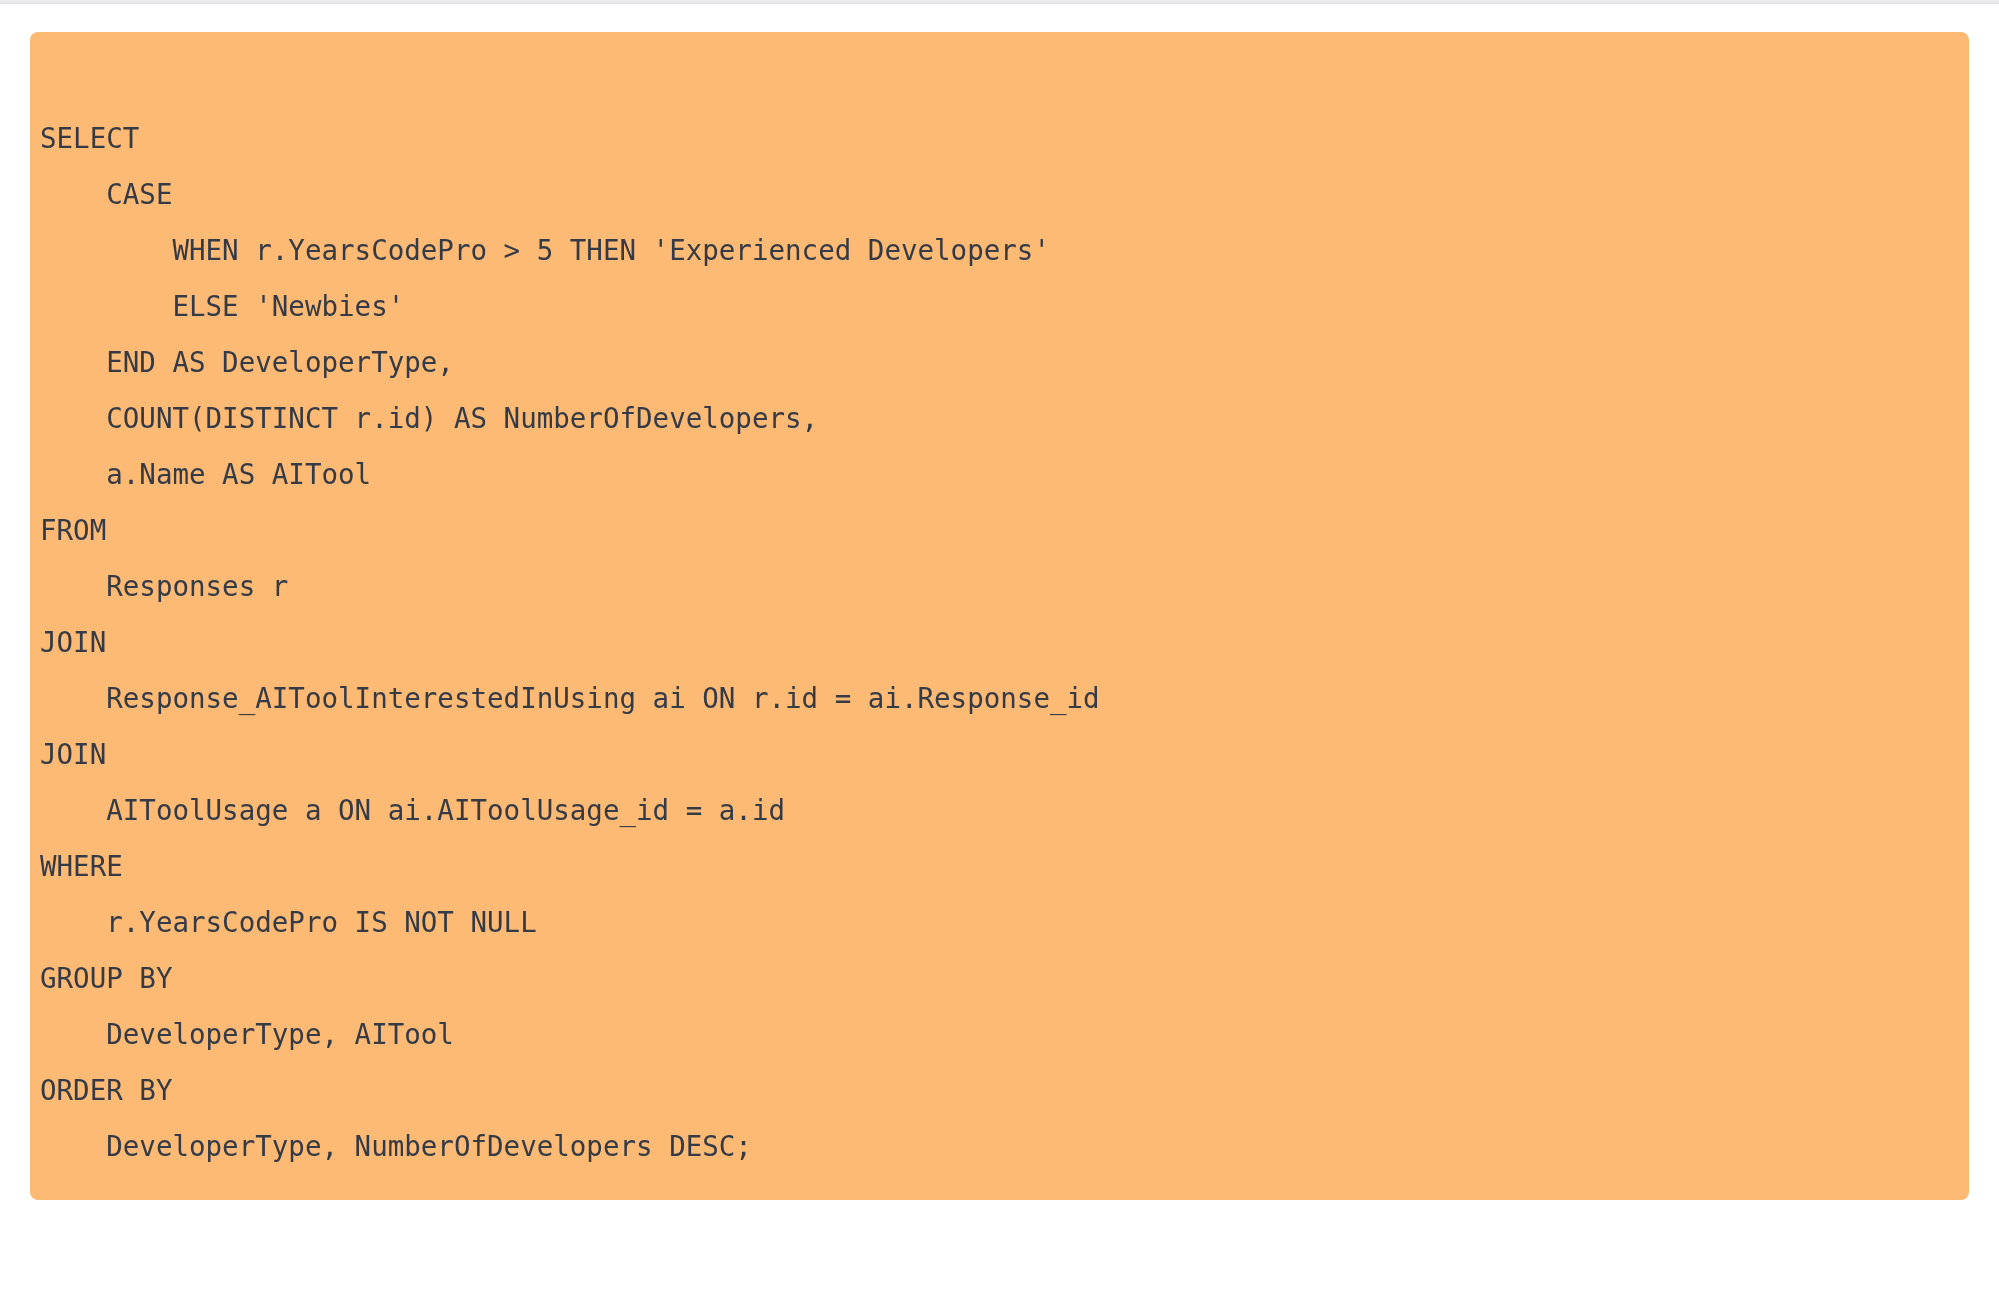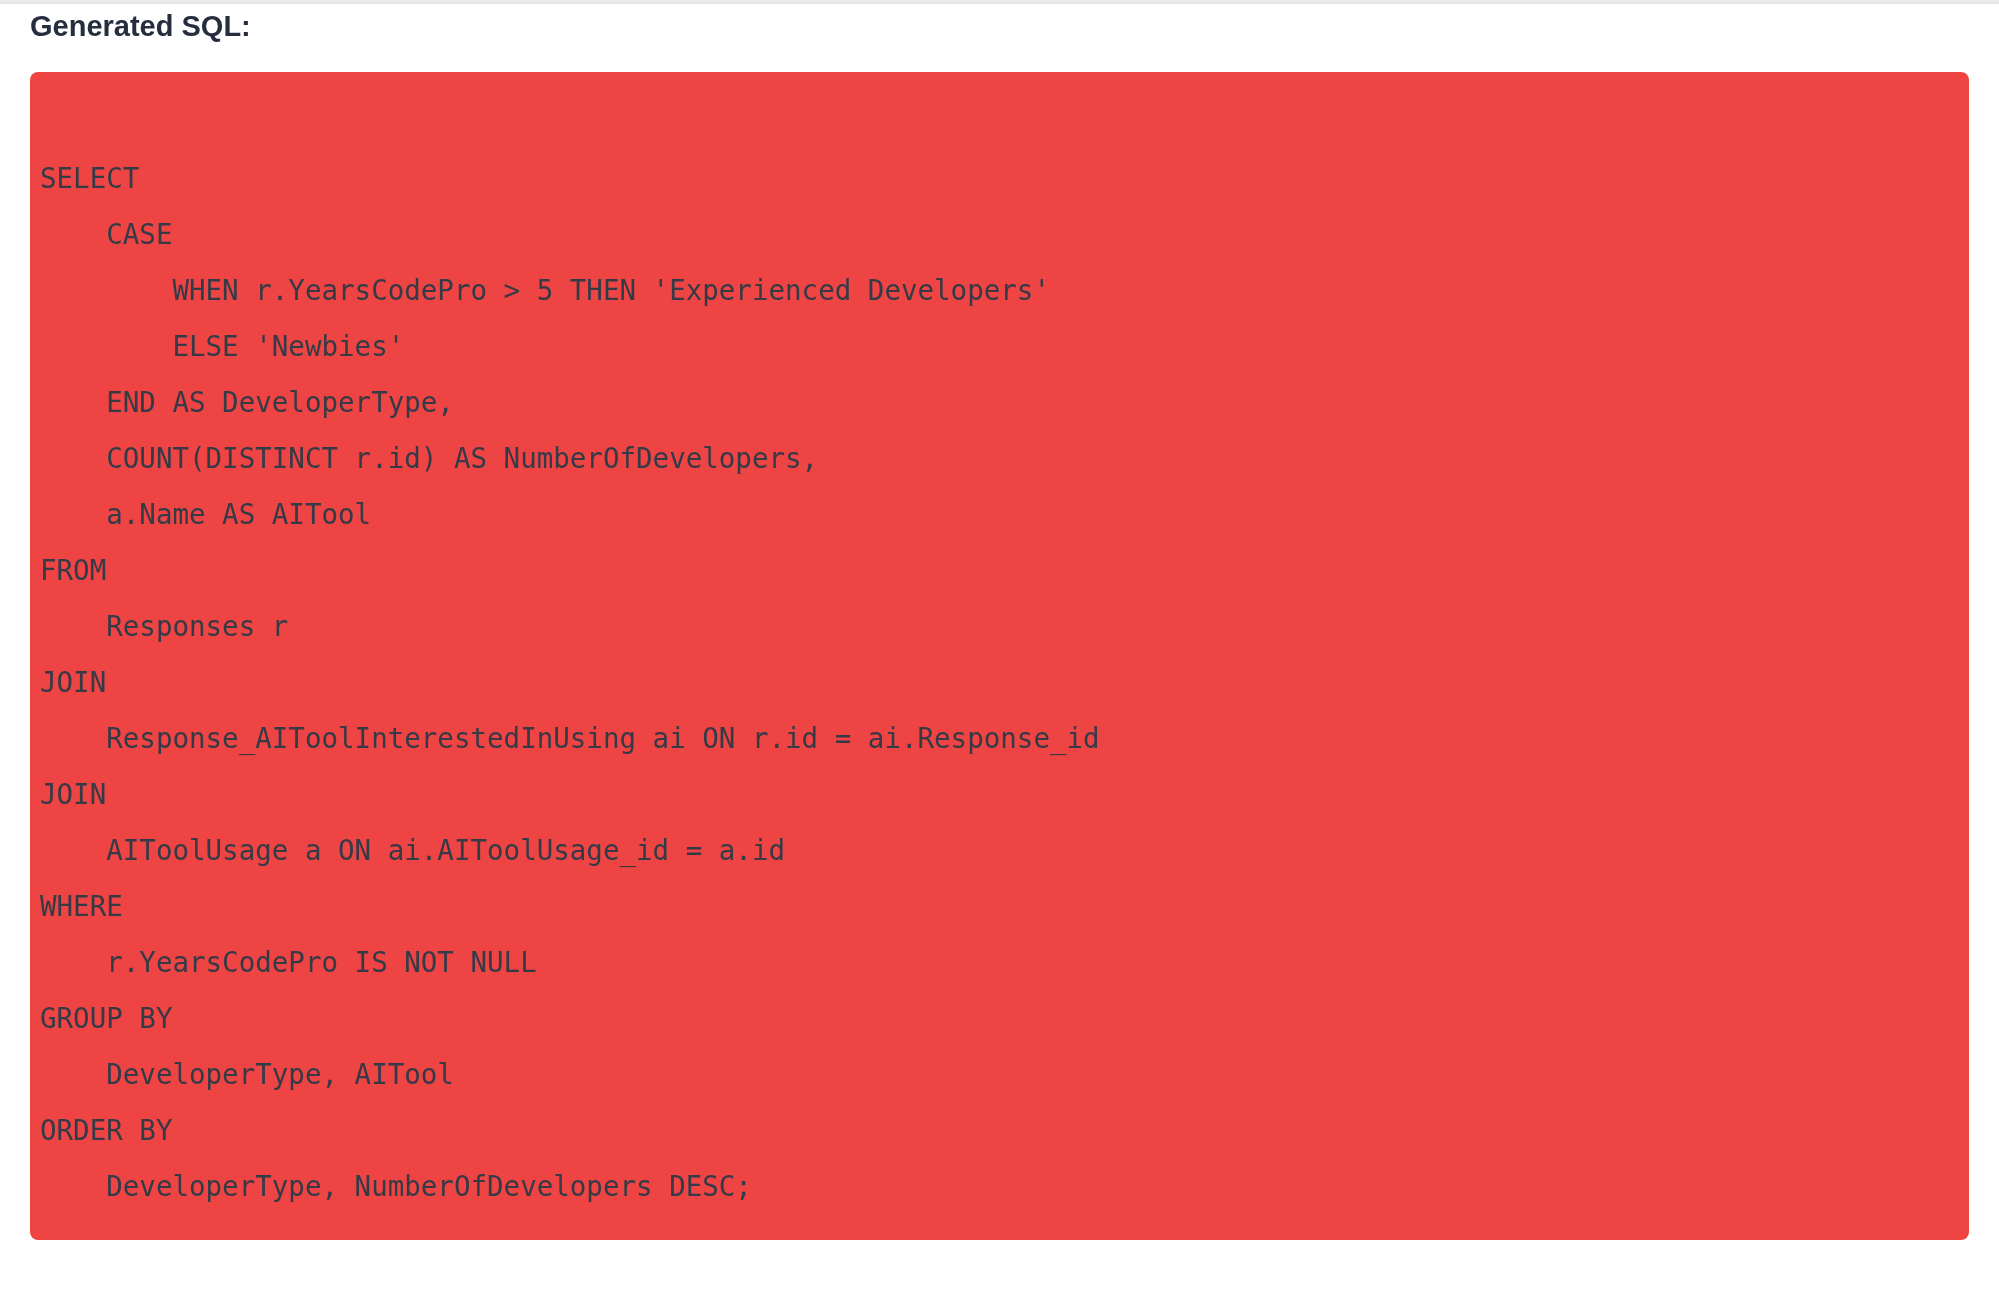--- a/index.html
+++ b/index.html
@@ -25,42 +25,41 @@
     margin: 0;
     padding-top: 4px;
     font-size: 29px;
     line-height: 36px;
     font-weight: bold;
     color: #252d3f;
     letter-spacing: 0;
   }
   .code-block {
     margin-top: 28px;
-    background: #ef4444;
+    background: #fdba74;
     border-radius: 8px;
     overflow: hidden;
   }
   .code-block pre {
     margin: 0;
     padding: 22px 12px 26px 10px;
     font-family: "DejaVu Sans Mono", monospace;
     font-size: 27.5px;
     line-height: 56px;
     color: #343a46;
     white-space: pre;
     overflow-x: auto;
   }
 </style>
 </head>
 <body>
 
 <div class="top-divider"></div>
 
 <main class="container">
-  <h3 class="heading">Generated SQL:</h3>
 
   <div class="code-block">
     <pre><code>
 SELECT
     CASE
         WHEN r.YearsCodePro &gt; 5 THEN 'Experienced Developers'
         ELSE 'Newbies'
     END AS DeveloperType,
     COUNT(DISTINCT r.id) AS NumberOfDevelopers,
     a.Name AS AITool

